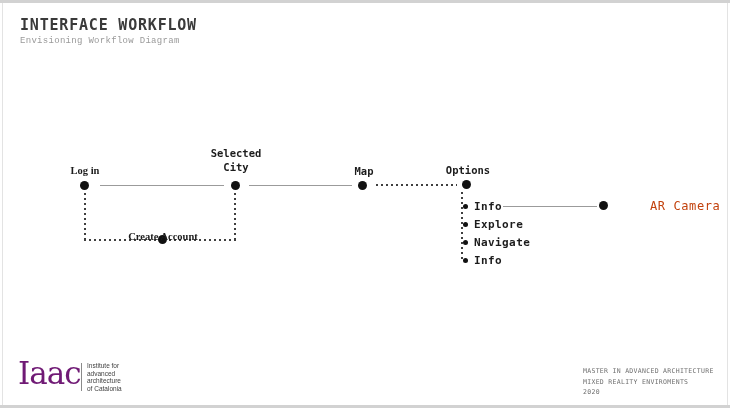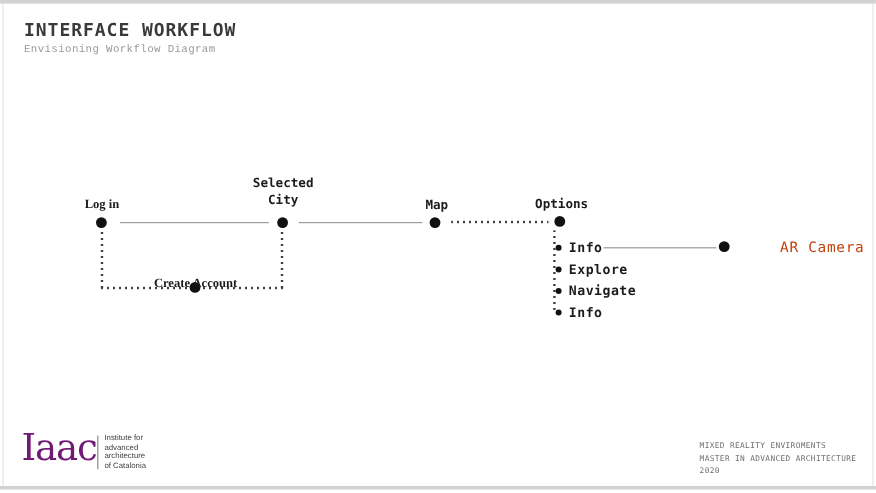--- a/index.html
+++ b/index.html
@@ -123,16 +123,16 @@
 
 <div class="logo-text">Iaac</div>
 <div class="logo-sep"></div>
 <div class="logo-tagline">
   <div>Institute for</div>
   <div>advanced</div>
   <div>architecture</div>
   <div>of Catalonia</div>
 </div>
 <div class="credits">
+  <div>MASTER IN ADVANCED ARCHITECTURE</div>
   <div>MIXED REALITY ENVIROMENTS</div>
-  <div>MASTER IN ADVANCED ARCHITECTURE</div>
   <div>2020</div>
 </div>
 
 </body></html>

